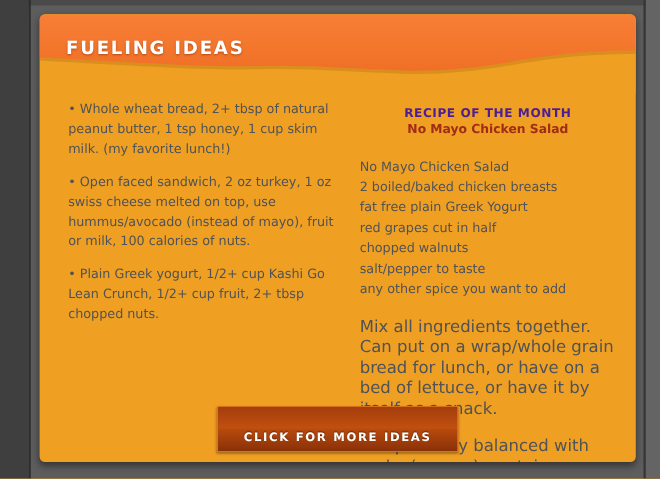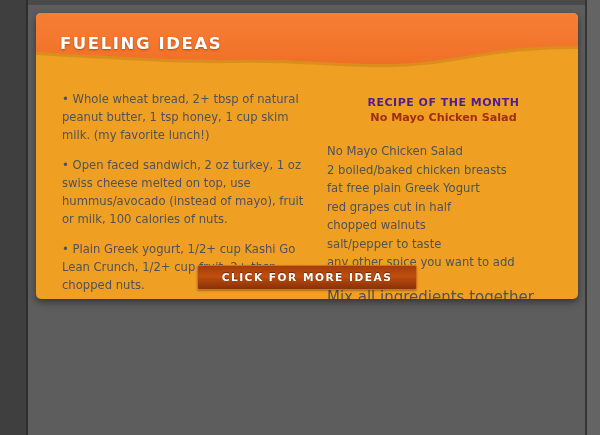--- a/index.html
+++ b/index.html
@@ -51,21 +51,21 @@
     width: 2px; height: 435px;
     background: #353535;
   }
 
   
   #card {
     position: absolute;
     left: 36px;
     top: 13px;
     width: 542px;
-    height: 286px;
+    height: 407px;
     border-radius: 5px;
     overflow: hidden;
     background: #efa022;
     box-shadow: 0 3px 7px rgba(0,0,0,0.45);
   }
 
   
   .card-header {
     position: absolute;
     left: 0; top: 0;
@@ -158,21 +158,21 @@
   
   .cta-wrap {
     position: absolute;
     left: 0;
     bottom: 9px;
     width: 542px;
     text-align: center;
   }
   .cta-button {
     display: inline-block;
-    padding: 5px 24px 6px 24px;
+    padding: 22px 24px 6px 24px;
     background: linear-gradient(to bottom, #a53d0c 0%, #c0500f 48%, #b6490d 52%, #8a3108 100%);
     border: 1px solid #d4711f;
     border-radius: 2px;
     color: #ffffff;
     font-size: 10.6px;
     font-weight: bold;
     letter-spacing: 1.5px;
     text-shadow: 0 -1px 1px rgba(0,0,0,0.45);
     box-shadow: 0 1px 2px rgba(0,0,0,0.3);
     cursor: pointer;

